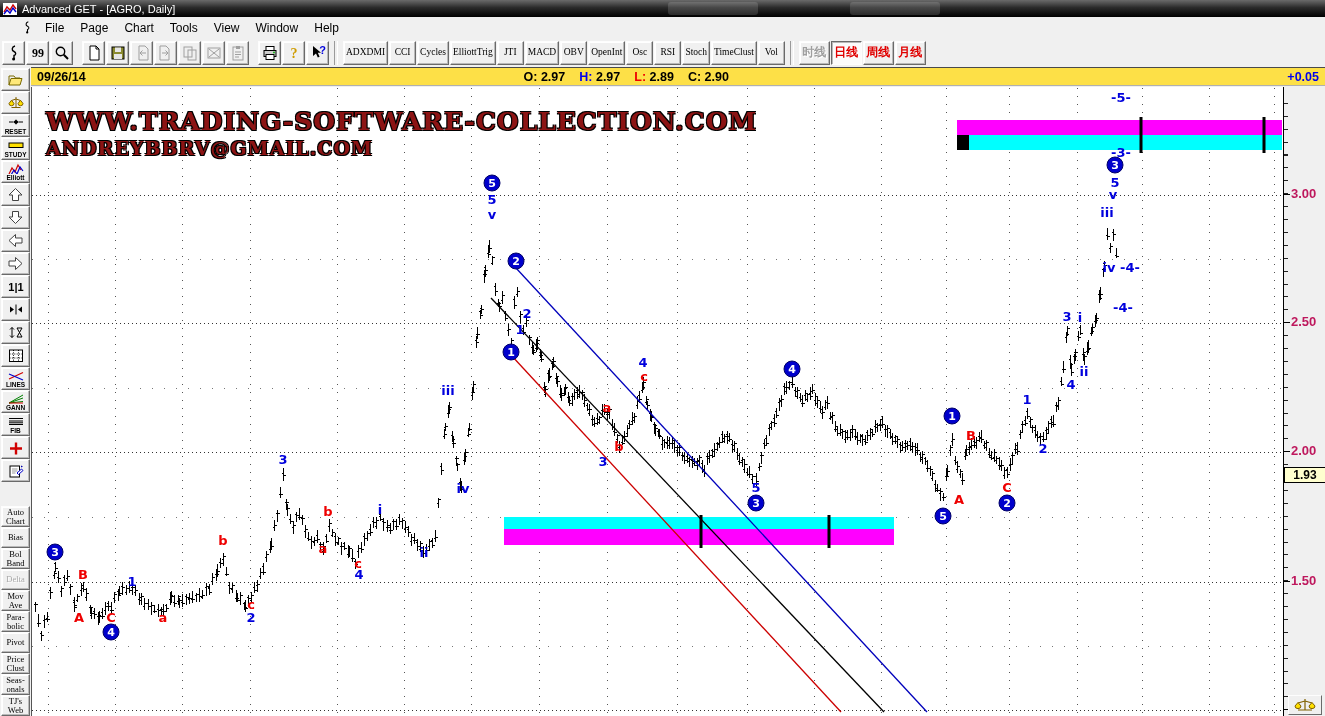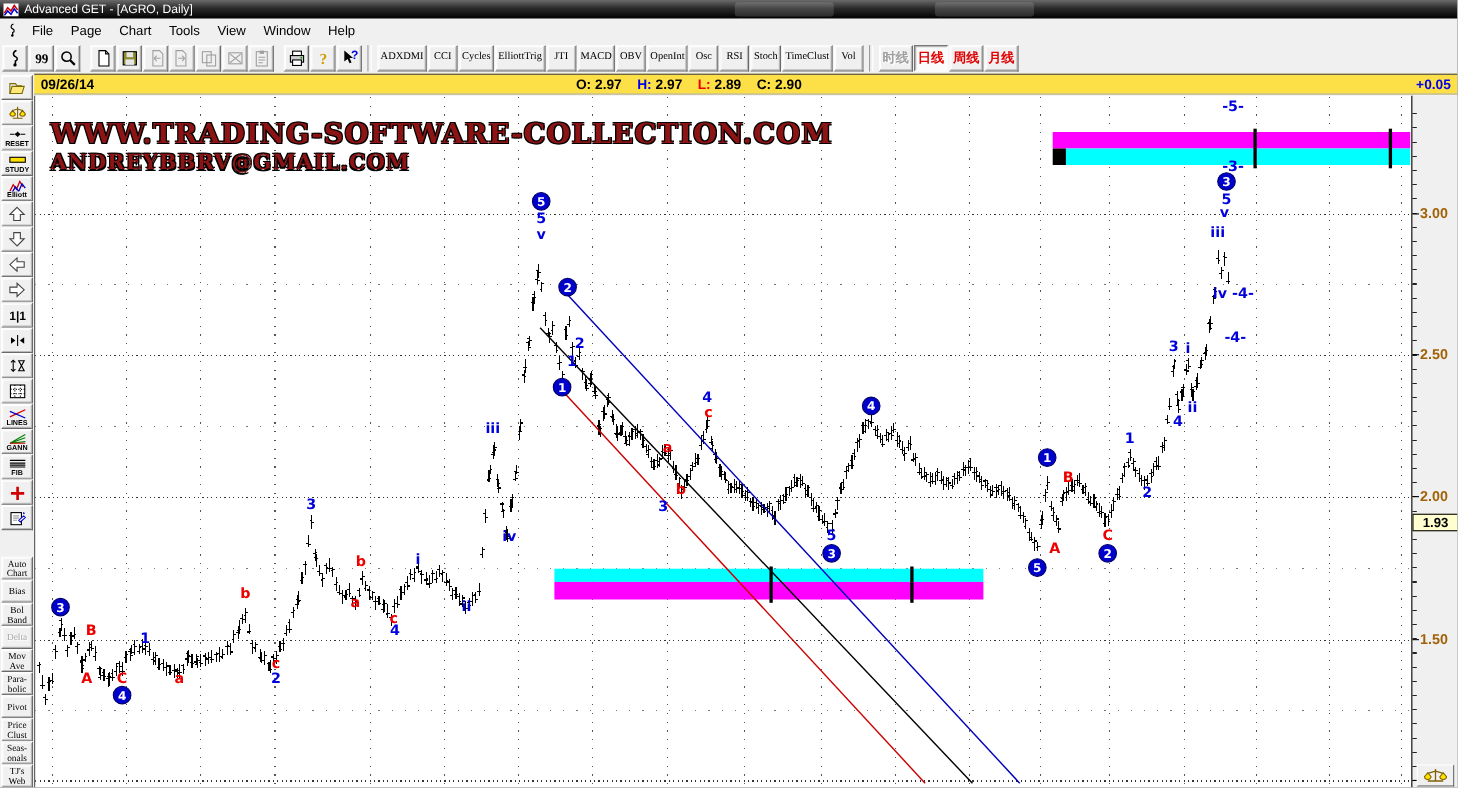--- a/index.html
+++ b/index.html
@@ -5,21 +5,21 @@
   html,body{margin:0;padding:0;background:#888;}
   .window{position:relative;width:1325px;height:716px;overflow:hidden;background:#f0f0f0;
           font-family:"Liberation Sans",sans-serif;-webkit-font-smoothing:none;}
   
   .titlebar{position:absolute;left:0;top:0;right:0;height:17px;
             background:linear-gradient(#6a6a6a 0%,#2a2a2a 45%,#000 100%);
             color:#fff;font-size:11px;display:flex;align-items:center;gap:5px;padding-left:3px;}
   .titlebar .blob{position:absolute;top:2px;height:13px;border-radius:3px;background:rgba(255,255,255,0.14);}
   
   .menubar{position:absolute;top:17px;left:0;right:0;height:21px;background:#f0f0f0;
-           display:flex;align-items:center;font-size:12px;color:#000;padding-left:2px;}
+           display:flex;align-items:center;font-size:12px;color:#000;padding-left:18px;}
   .menu-item{padding:3px 8px;}
   
   .toolbar{position:absolute;top:38px;left:0;right:0;height:29px;background:#f0f0f0;
            display:flex;align-items:center;padding-left:2px;}
   .tb-btn{height:24px;min-width:23px;margin-right:1px;background:#f0f0f0;border:1px solid;
           border-color:#fdfdfd #6a6a6a #6a6a6a #fdfdfd;box-shadow:inset -1px -1px 0 #b9b9b9,inset 1px 1px 0 #fff;
           display:flex;align-items:center;justify-content:center;color:#000;padding:0 2px;box-sizing:border-box;}
   .tb-btn.disabled{color:#9f9f9f;}
   .tb-btn.pressed{border-color:#6a6a6a #fdfdfd #fdfdfd #6a6a6a;box-shadow:inset 1px 1px 0 #b9b9b9;background:#fbfbfb;}
   .study-btn{font-family:"Liberation Serif",serif;font-size:9.5px;line-height:9px;text-align:center;min-width:27px;}
@@ -46,21 +46,21 @@
             border-color:#fdfdfd #6a6a6a #6a6a6a #fdfdfd;box-shadow:inset -1px -1px 0 #b9b9b9,inset 1px 1px 0 #fff;
             font-size:8.5px;line-height:8.5px;font-family:"Liberation Serif",serif;
             display:flex;flex-direction:column;align-items:center;justify-content:center;color:#000;box-sizing:border-box;}
   .tool-btn.disabled{color:#a8a8a8;text-shadow:1px 1px 0 #fff;}
   
   .chart-region{position:absolute;left:31px;top:87px;right:0;bottom:0;background:#fff;border-left:1px solid #555;box-sizing:border-box;}
   #chart-svg{position:absolute;left:0;top:1px;}
   .axis{position:absolute;left:1251px;top:0;width:43px;height:629px;background:#f0f0f0;border-left:1px solid #000;box-sizing:border-box;}
   .axis .minor-ticks{position:absolute;left:0;top:4px;width:4px;height:620px;
       background:repeating-linear-gradient(to bottom,transparent 0 11.9px,#222 11.9px 12.9px);}
-  .axis-label{position:absolute;left:7px;font-size:13px;font-weight:bold;color:#a16207;font-family:"Liberation Sans",sans-serif;}
+  .axis-label{position:absolute;left:7px;font-size:13px;font-weight:bold;color:#be185d;font-family:"Liberation Sans",sans-serif;}
   .axis-tick{position:absolute;left:0;width:6px;height:1px;background:#000;}
   .price-box{position:absolute;left:0;width:42px;height:16px;background:#ffffcf;border:1px solid #000;
              font-size:12px;font-weight:bold;text-align:center;line-height:14px;box-sizing:border-box;}
   
   .watermark{position:absolute;left:46px;top:107px;pointer-events:none;color:#8c1414;
              font-family:"DejaVu Serif",serif;font-weight:bold;
              text-shadow:-1px -1px 0 #000,1px -1px 0 #000,-1px 1px 0 #000,1px 1px 0 #000;}
   .watermark .l1{font-size:25px;letter-spacing:1px;}
   .watermark .l2{font-size:19px;letter-spacing:1px;display:flex;gap:17px;margin-top:1px;}
   

